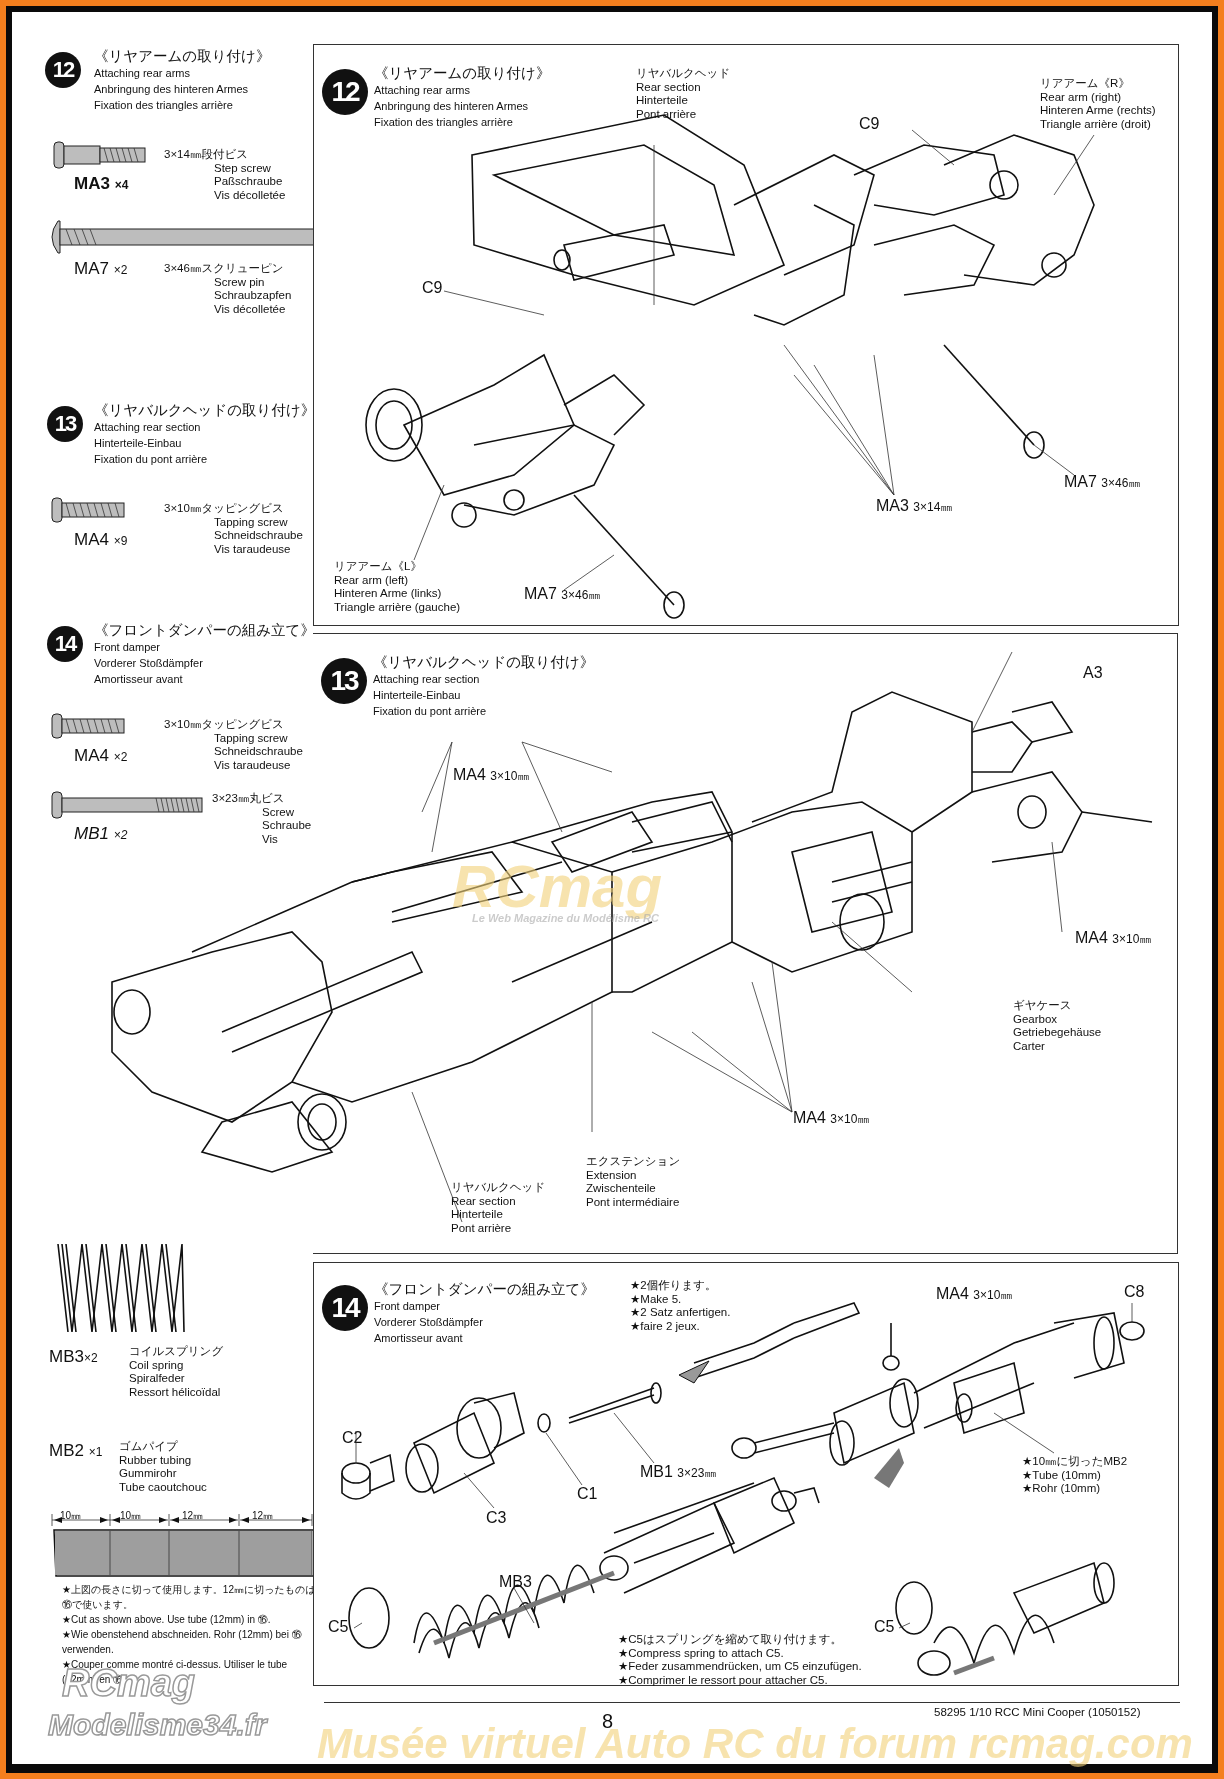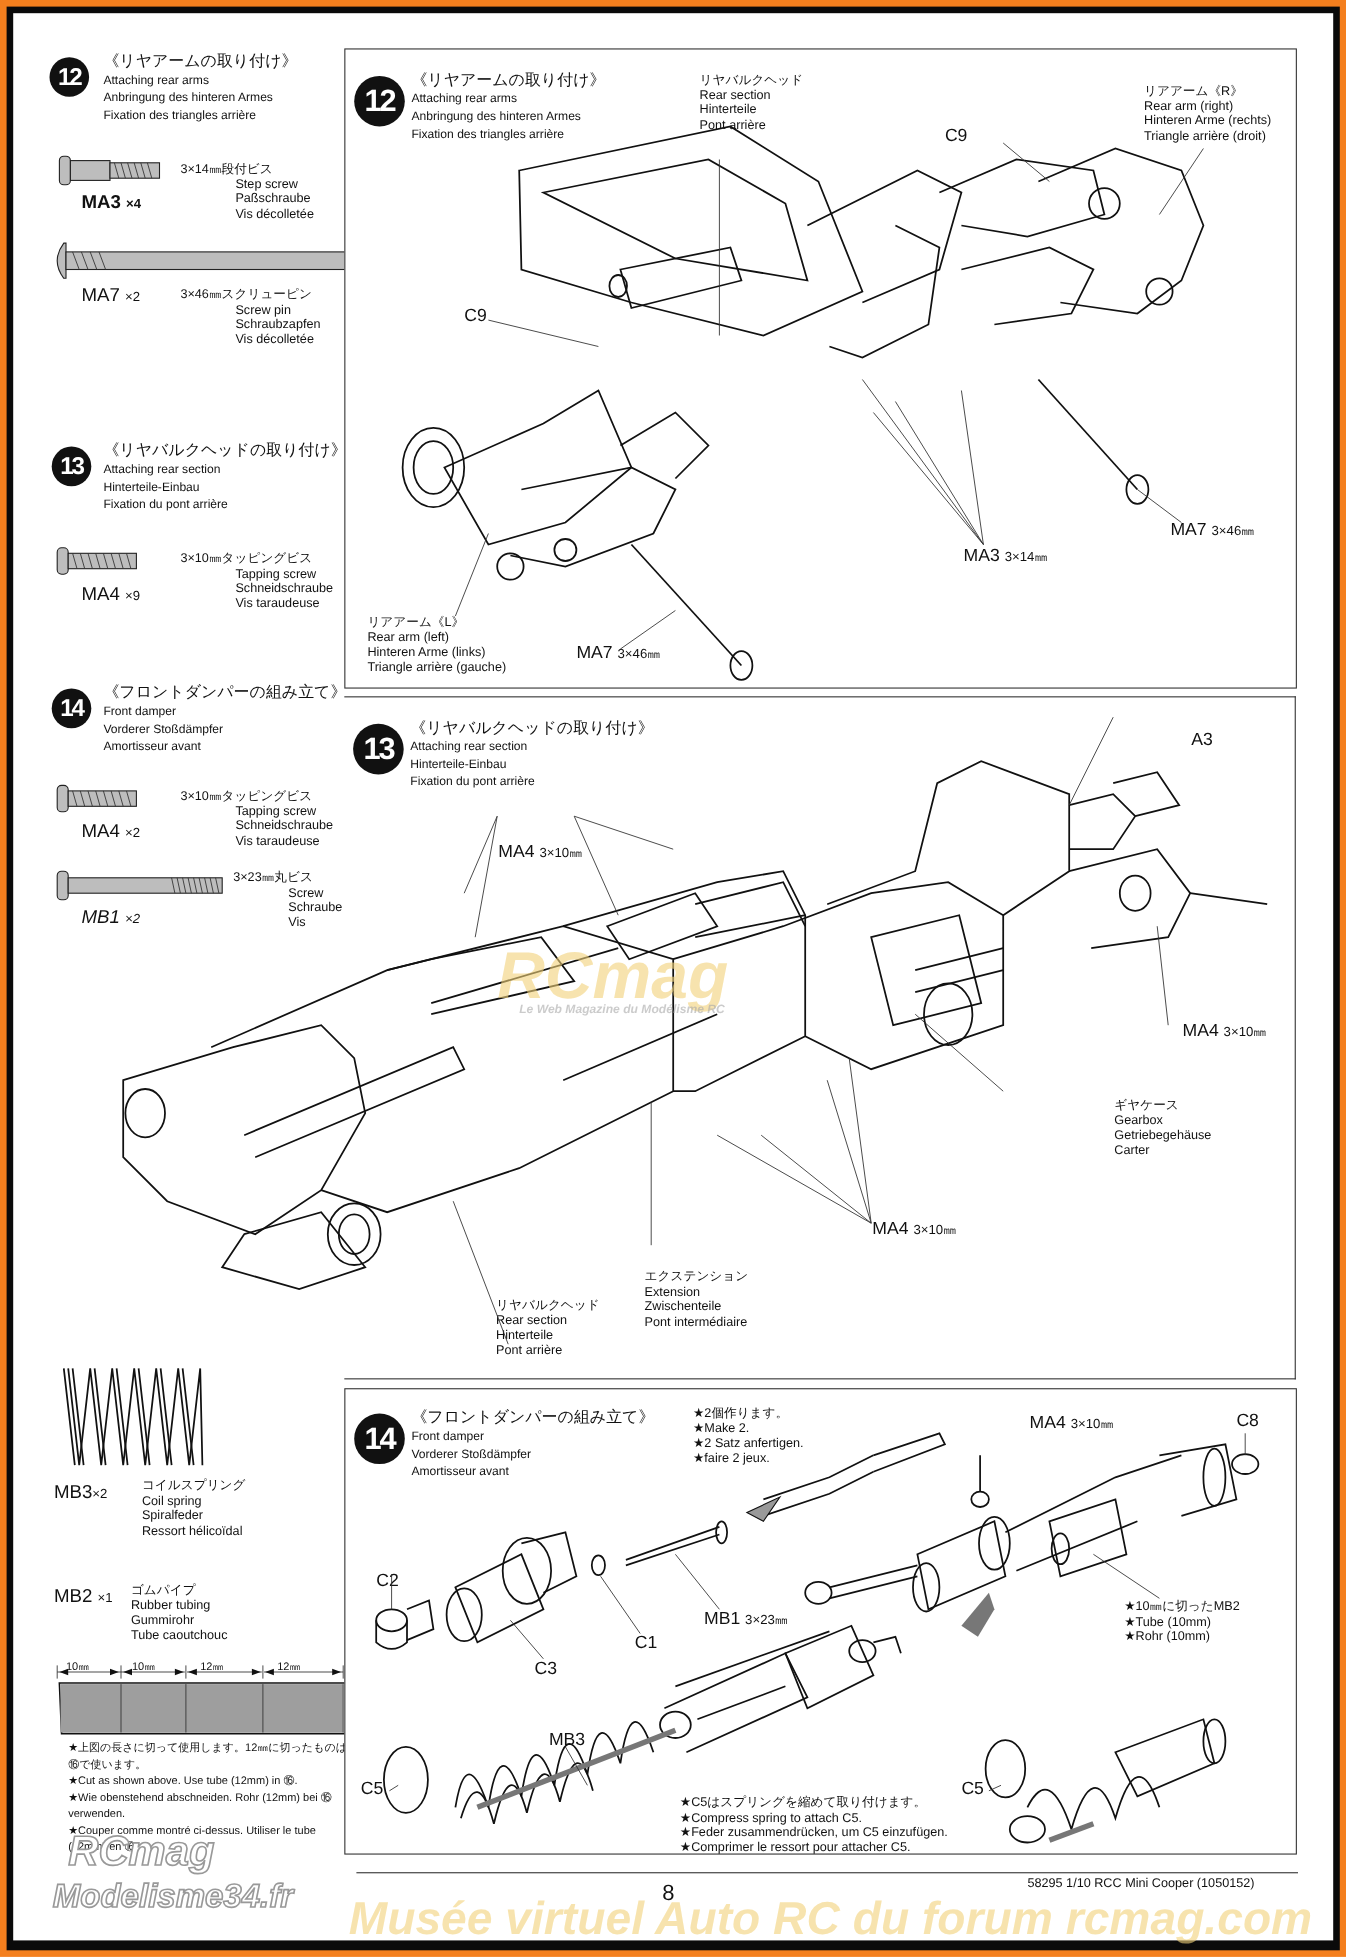--- a/index.html
+++ b/index.html
@@ -326,21 +326,21 @@
   <div class="panel" style="left:301px;top:1250px;width:864px;height:422px;">
     <div class="num big" style="left:8px;top:22px;">14</div>
     <div class="abs" style="left:60px;top:18px;">
       <div class="jp">《フロントダンパーの組み立て》</div>
       <div class="en">Front damper</div>
       <div class="en">Vorderer Stoßdämpfer</div>
       <div class="en">Amortisseur avant</div>
     </div>
     <div class="abs sm" style="left:316px;top:16px;">
       <div>★2個作ります。</div>
-      <div>★Make 2.</div>
+      <div>★Make 5.</div>
       <div>★2 Satz anfertigen.</div>
       <div>★faire 2 jeux.</div>
     </div>
     <div class="abs lbl" style="left:28px;top:156px;margin-top:10px;">C2</div>
     <div class="abs lbl" style="left:172px;top:246px;">C3</div>
     <div class="abs lbl" style="left:263px;top:222px;">C1</div>
     <div class="abs lbl" style="left:326px;top:200px;"><span>MB1</span> <span class="qty">3×23㎜</span></div>
     <div class="abs lbl" style="left:622px;top:22px;"><span>MA4</span> <span class="qty">3×10㎜</span></div>
     <div class="abs lbl" style="left:810px;top:20px;">C8</div>
     <div class="abs sm" style="left:708px;top:192px;">

